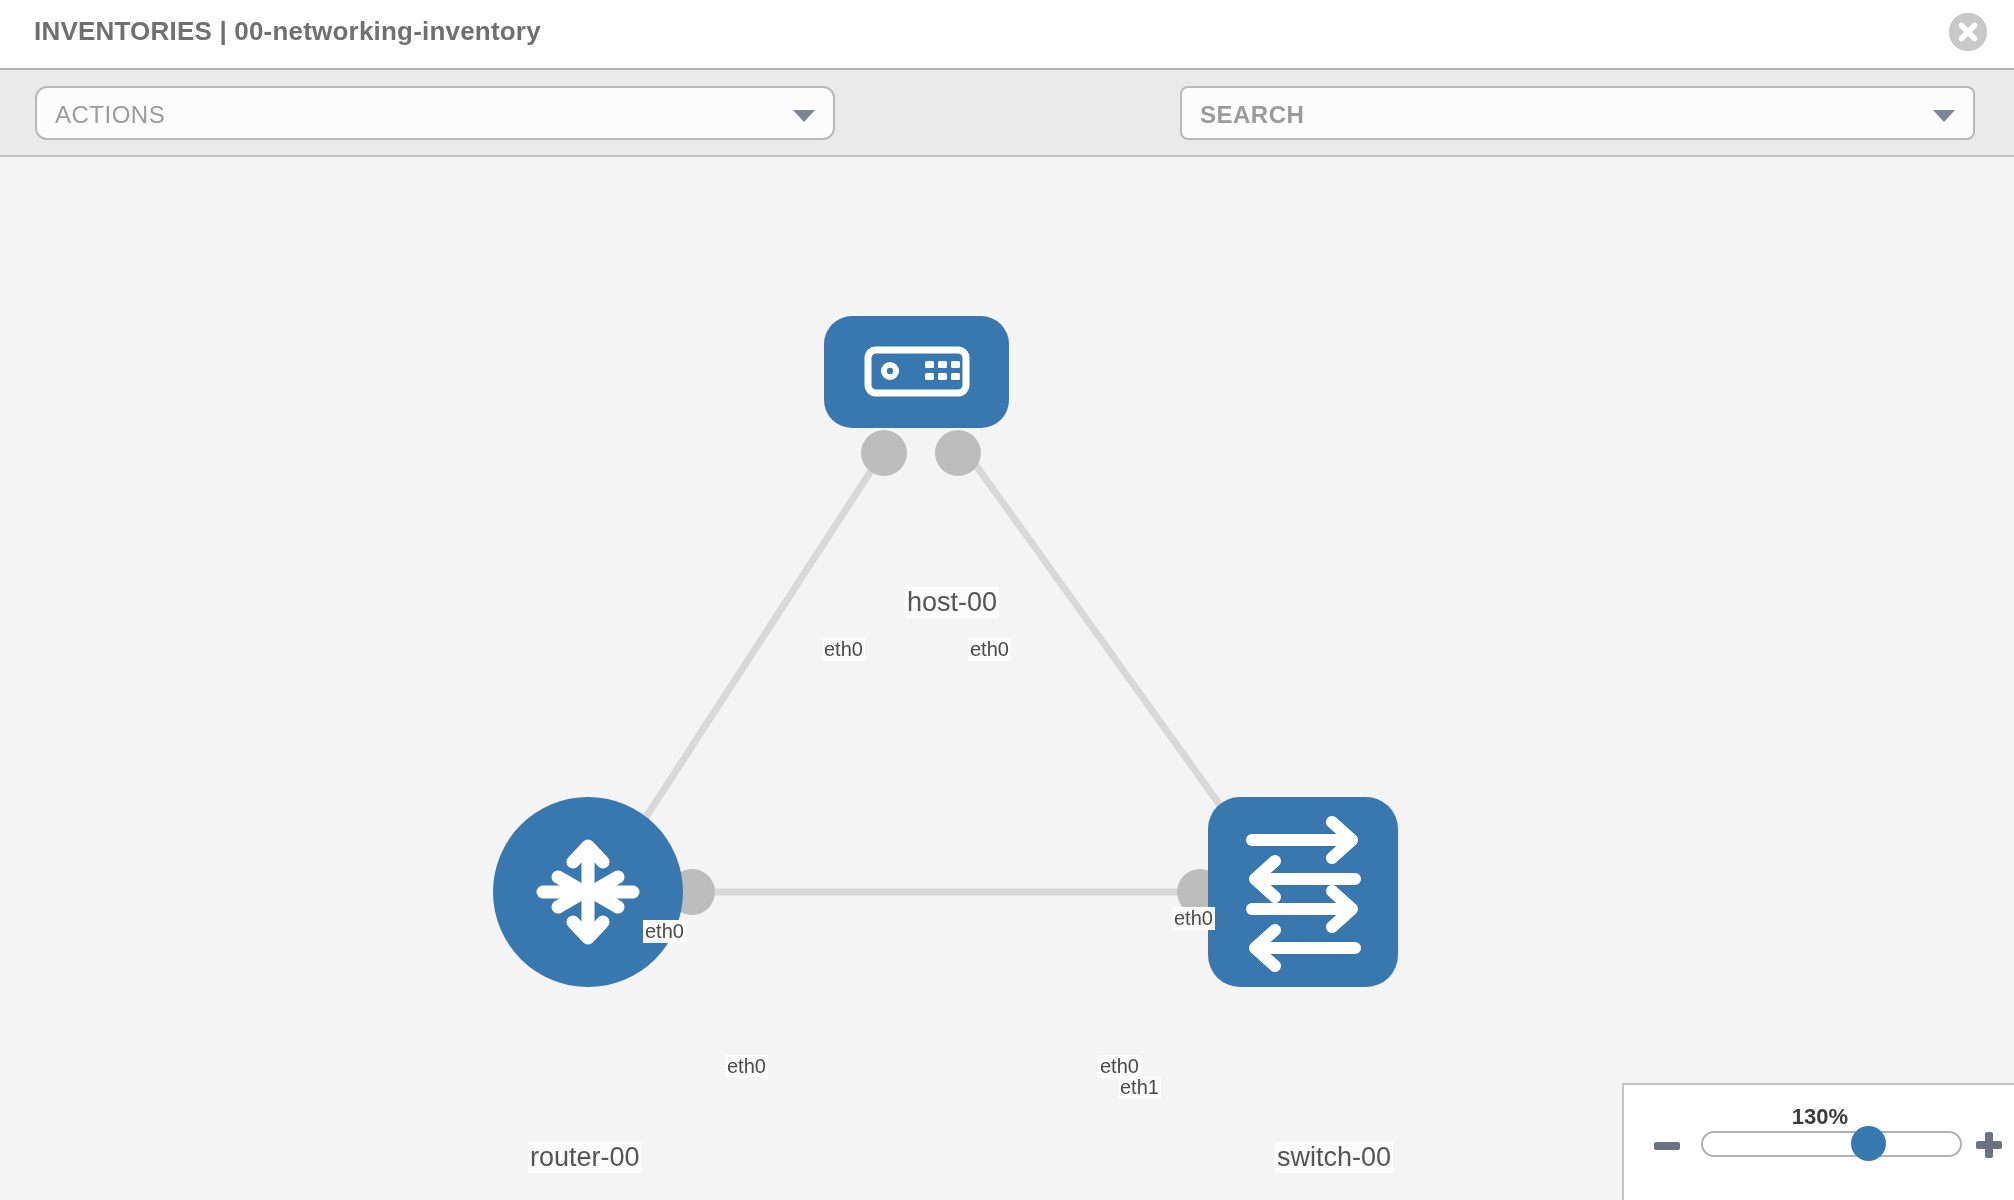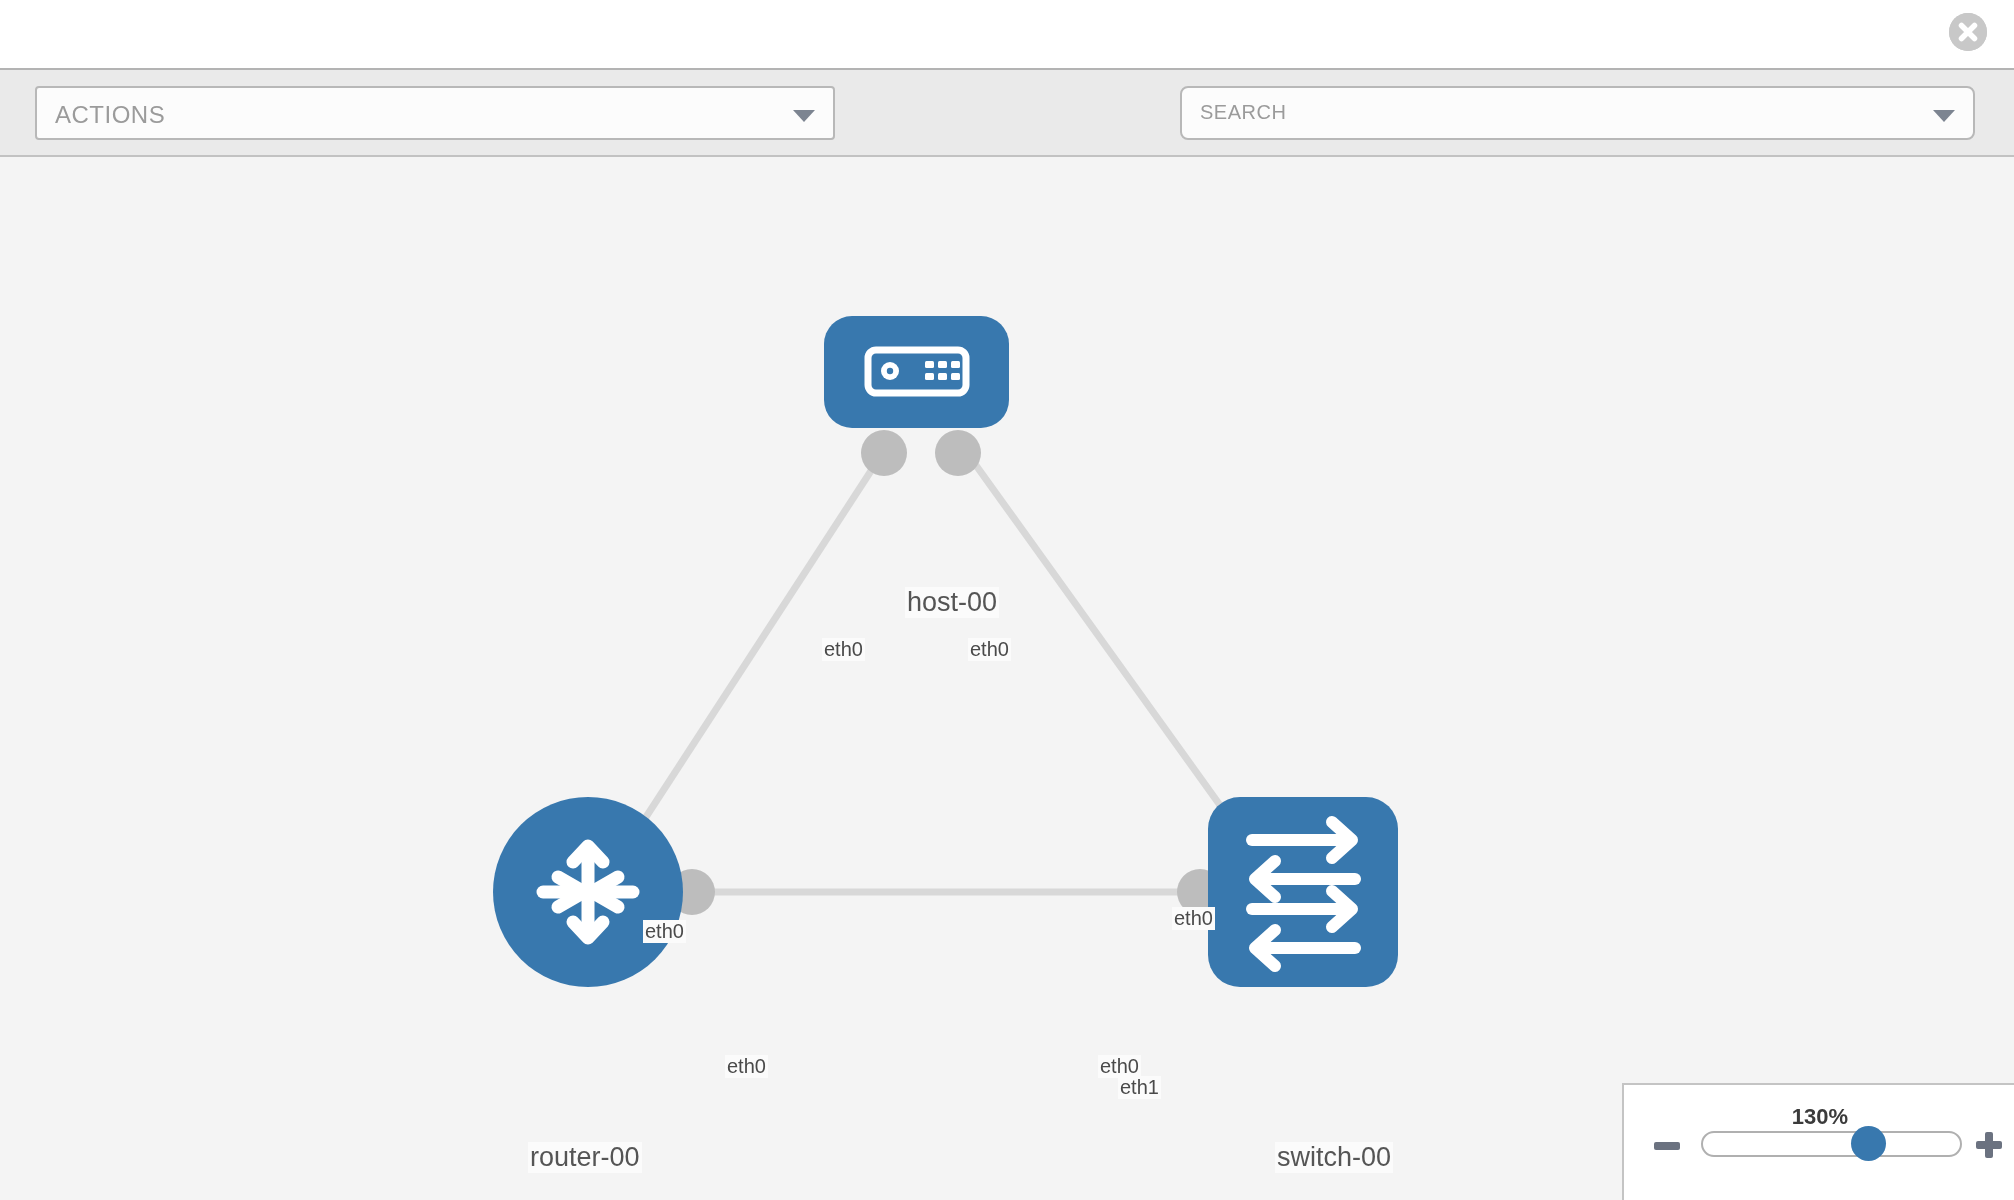--- a/index.html
+++ b/index.html
@@ -58,21 +58,21 @@
     box-sizing: border-box;
   }
   .actions-select {
     position: absolute;
     left: 35px;
     top: 16px;
     width: 800px;
     height: 54px;
     background: #fcfcfc;
     border: 2px solid #b8b8b8;
-    border-radius: 4px;
+    border-radius: 12px;
     box-sizing: border-box;
     cursor: pointer;
   }
   .actions-label {
     position: absolute;
     left: 18px;
     top: 13px;
     font-size: 24px;
     color: #9b9b9b;
     letter-spacing: 0.5px;
@@ -106,23 +106,24 @@
     background: #fcfcfc;
     border: 2px solid #b8b8b8;
     border-radius: 8px;
     box-sizing: border-box;
     cursor: text;
   }
   .search-label {
     position: absolute;
     left: 18px;
     top: 13px;
-    font-size: 20px;
+    font-size: 24px;
     color: #9b9b9b;
     letter-spacing: 0.5px;
+    font-weight: bold;
   }
 
   
   .canvas {
     position: absolute;
     left: 0; top: 157px;
     width: 2014px;
     height: 1043px;
     background: #f4f4f4;
     overflow: hidden;
@@ -222,20 +223,21 @@
     background: #6b7280;
     border-radius: 2px;
   }
   .zoom-plus::before { left: 0; top: 9px; width: 26px; height: 8px; }
   .zoom-plus::after  { left: 9px; top: 0; width: 8px; height: 26px; }
 </style>
 </head>
 <body>
 
 <div class="header">
+  <div class="header-title">INVENTORIES | 00-networking-inventory</div>
   <div class="close-btn">
     <svg width="38" height="38" viewBox="0 0 38 38" aria-hidden="true">
       <circle cx="19" cy="19" r="19" fill="#c8c8c8"></circle>
       <path d="M12.5 12.5 L25.5 25.5 M25.5 12.5 L12.5 25.5" stroke="#ffffff" stroke-width="5.5" stroke-linecap="round"></path>
     </svg>
   </div>
 </div>
 
 <div class="toolbar">
 

